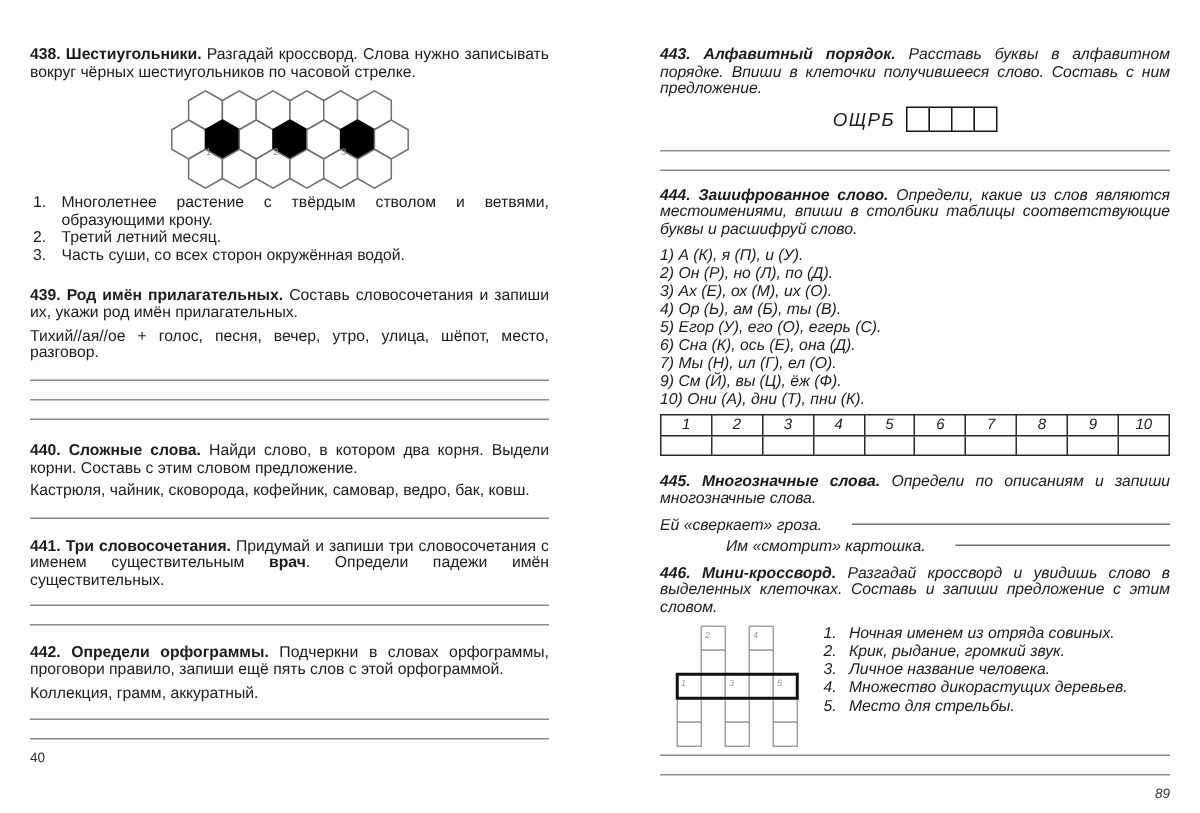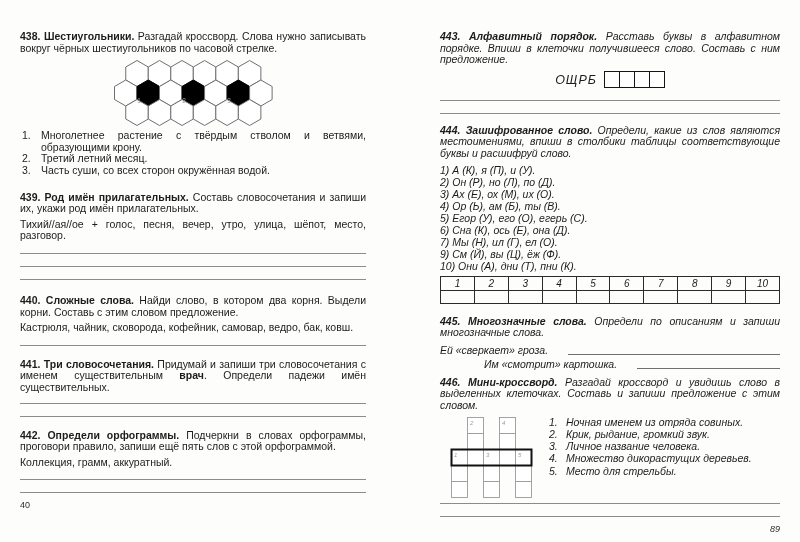--- a/index.html
+++ b/index.html
@@ -35,21 +35,21 @@
   .cellrow .cell { width:16px; height:17px; border:1px solid #151515; background:#fff; }
   .cellrow .cell + .cell { margin-left:-1px; }
 
   .itemlist { font-size:10.5px; line-height:12px; }
 
   table.codes { border-collapse:collapse; width:100%; table-layout:fixed; margin-top:4px; }
   table.codes th, table.codes td { border:1px solid #2a2a2a; font-weight:normal; font-size:10px; text-align:center; }
   table.codes th { height:14px; }
   table.codes td { height:13px; }
 
-  .fillline { display:flex; align-items:flex-end; font-size:10.5px; line-height:12px;gap:12px; }
+  .fillline { display:flex; align-items:center; font-size:10.5px; line-height:12px;gap:12px; }
   .fillline + .fillline { margin-top:2px;padding-left:44px; }
   .fillline .blank { flex:1; border-bottom:1px solid #6f6f6f; margin-left:8px; margin-bottom:1px; height:0; }
 
   .xw-row { display:flex; margin-top:4px; }
   .xw-row svg { flex:none; margin-left:10px; }
   .xw-row .clues { flex:1; margin-left:16px; font-size:10.5px; line-height:12.3px; }
   .xw-row .clues .numline .n { width:17px; padding-left:0; }
 
   .pgnum { font-size:9px; color:#2e2e2e; margin-top:7px; }
   #pageR .pgnum { text-align:right; }

